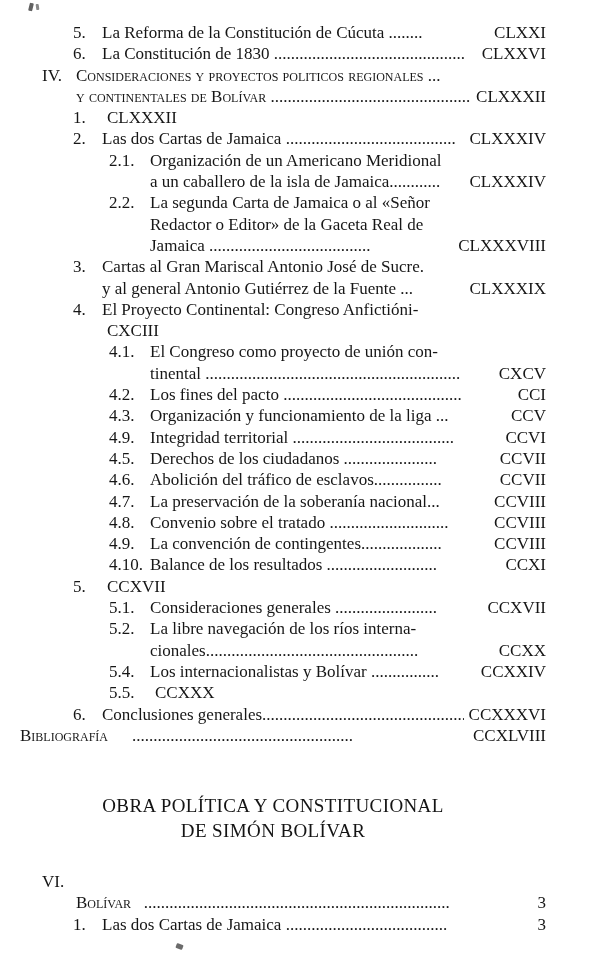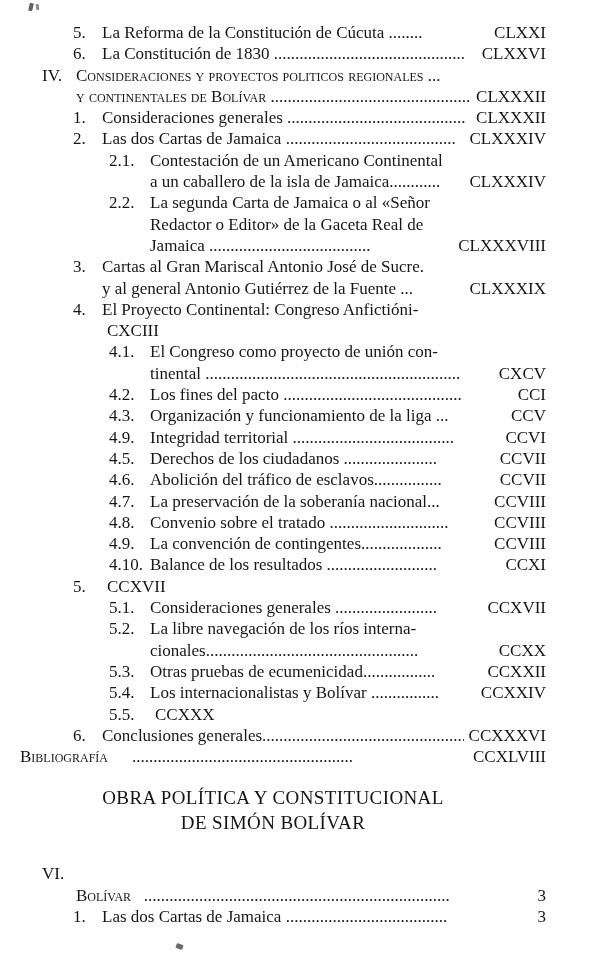--- a/index.html
+++ b/index.html
@@ -13,21 +13,21 @@
   .numcol{flex:0 0 auto;white-space:pre;}
   .roman .numcol{margin-left:30px;width:34px;}
   .l1    .numcol{margin-left:73px;width:29px;}
   .l2    .numcol{margin-left:109px;width:41px;}
   .bib   .numcol{margin-left:8px;width:112px;}
   .txt{flex:1 1 auto;white-space:pre;overflow:hidden;}
   .pg{flex:0 0 auto;white-space:pre;padding-left:5px;}
   .sc{font-variant:small-caps;padding-left:12px;}
   #content{padding:22px 54px 0 0;}
   #section-heading{
-    margin-top:18px;margin-bottom:28px;text-align:center;
+    margin-top:47px;margin-bottom:28px;text-align:center;
     font-size:19px;line-height:25px;letter-spacing:0.4px;color:#141414;
   }
   .artifact{position:absolute;background:#3a3a3a;border-radius:1px;}
   #artifact-top{left:29px;top:3px;width:4px;height:8px;transform:rotate(14deg);opacity:.8;}
   #artifact-top2{left:36px;top:4px;width:3px;height:6px;transform:rotate(-8deg);opacity:.6;}
   #artifact-bottom{left:176px;top:944px;width:7px;height:5px;transform:rotate(20deg);opacity:.75;}
 </style>
 </head>
 <body>
 
@@ -47,31 +47,30 @@
         <span class="numcol">IV.</span>
         <span class="txt">Consideraciones y proyectos politicos regionales ...</span>
       </div>
       <div class="row roman sc">
         <span class="numcol"></span>
         <span class="txt">y continentales de Bolívar ................................................</span>
         <span class="pg">CLXXXII</span>
       </div>
       <div class="row l1">
         <span class="numcol">1.</span>
-        <span class="txt">Consideraciones generales ..........................................</span>
         <span class="pg">CLXXXII</span>
       </div>
       <div class="row l1">
         <span class="numcol">2.</span>
         <span class="txt">Las dos Cartas de Jamaica ........................................</span>
         <span class="pg">CLXXXIV</span>
       </div>
       <div class="row l2">
         <span class="numcol">2.1.</span>
-        <span class="txt">Contestación de un Americano Continental</span>
+        <span class="txt">Organización de un Americano Meridional</span>
       </div>
       <div class="row l2">
         <span class="numcol"></span>
         <span class="txt">a un caballero de la isla de Jamaica............</span>
         <span class="pg">CLXXXIV</span>
       </div>
       <div class="row l2">
         <span class="numcol">2.2.</span>
         <span class="txt">La segunda Carta de Jamaica o al «Señor</span>
       </div>
@@ -165,25 +164,20 @@
         <span class="pg">CCXVII</span>
       </div>
       <div class="row l2">
         <span class="numcol">5.2.</span>
         <span class="txt">La libre navegación de los ríos interna-</span>
       </div>
       <div class="row l2">
         <span class="numcol"></span>
         <span class="txt">cionales..................................................</span>
         <span class="pg">CCXX</span>
-      </div>
-      <div class="row l2">
-        <span class="numcol">5.3.</span>
-        <span class="txt">Otras pruebas de ecumenicidad.................</span>
-        <span class="pg">CCXXII</span>
       </div>
       <div class="row l2">
         <span class="numcol">5.4.</span>
         <span class="txt">Los internacionalistas y Bolívar ................</span>
         <span class="pg">CCXXIV</span>
       </div>
       <div class="row l2">
         <span class="numcol">5.5.</span>
         <span class="pg">CCXXX</span>
       </div>

